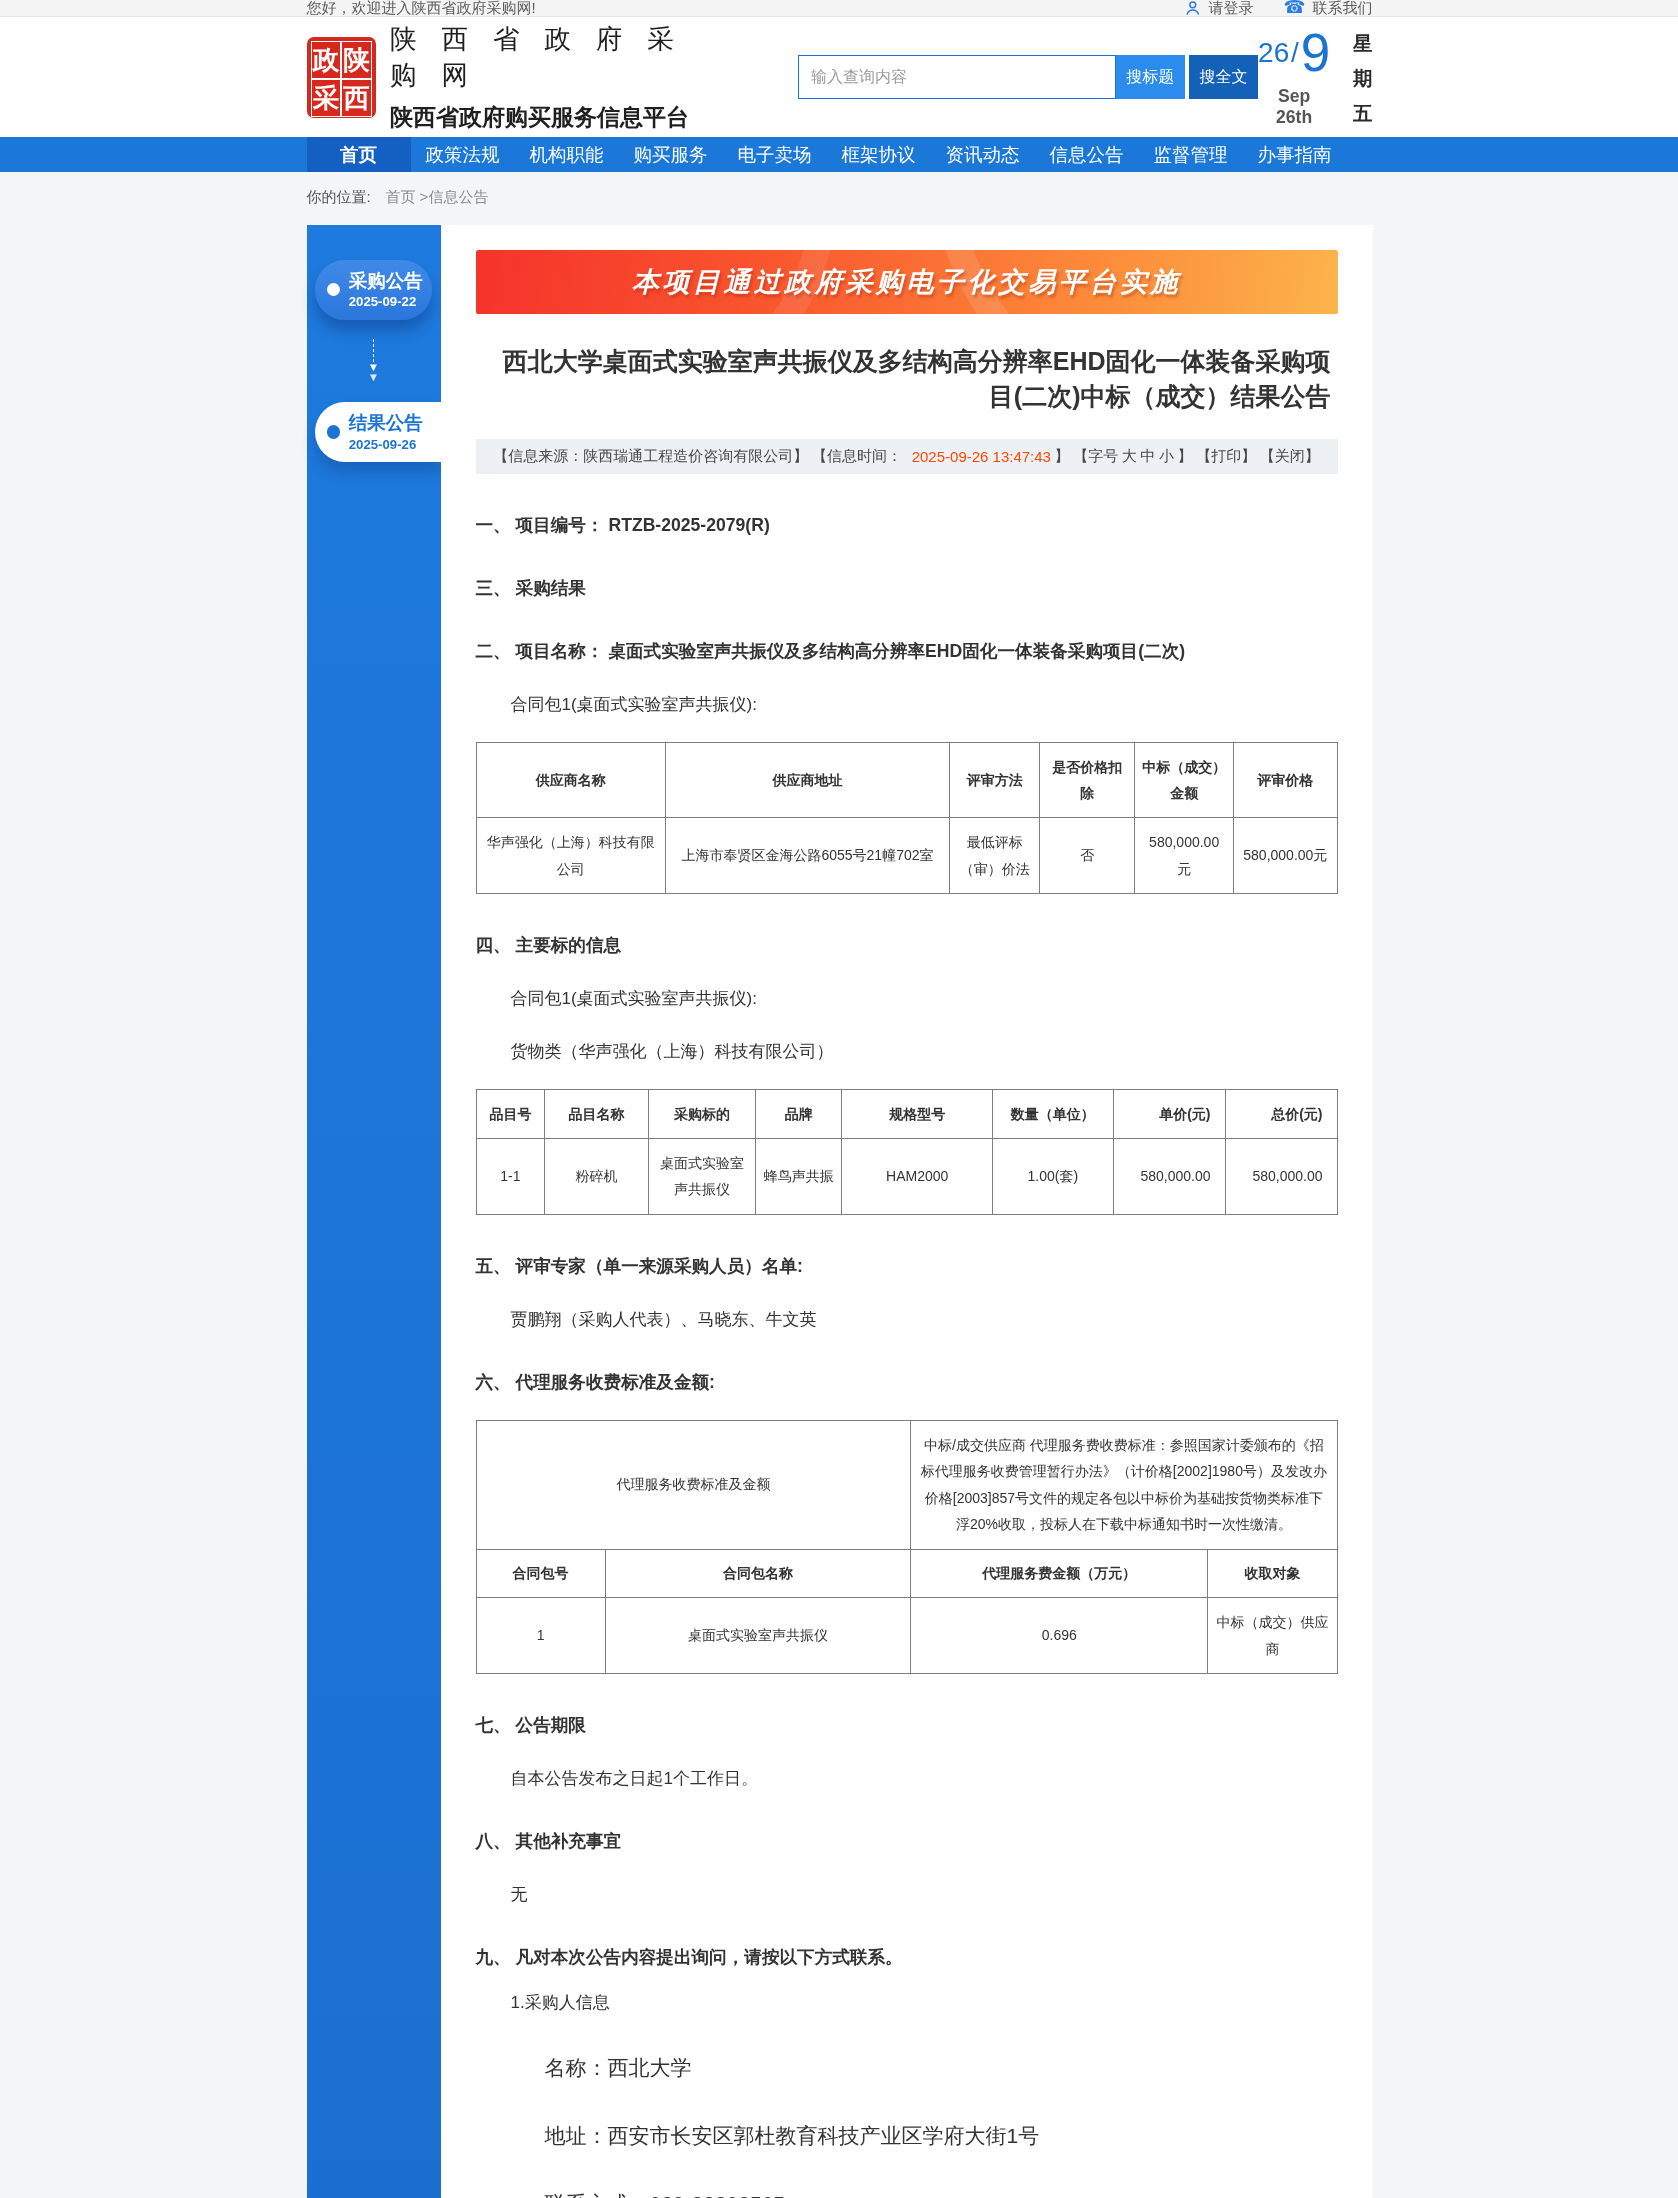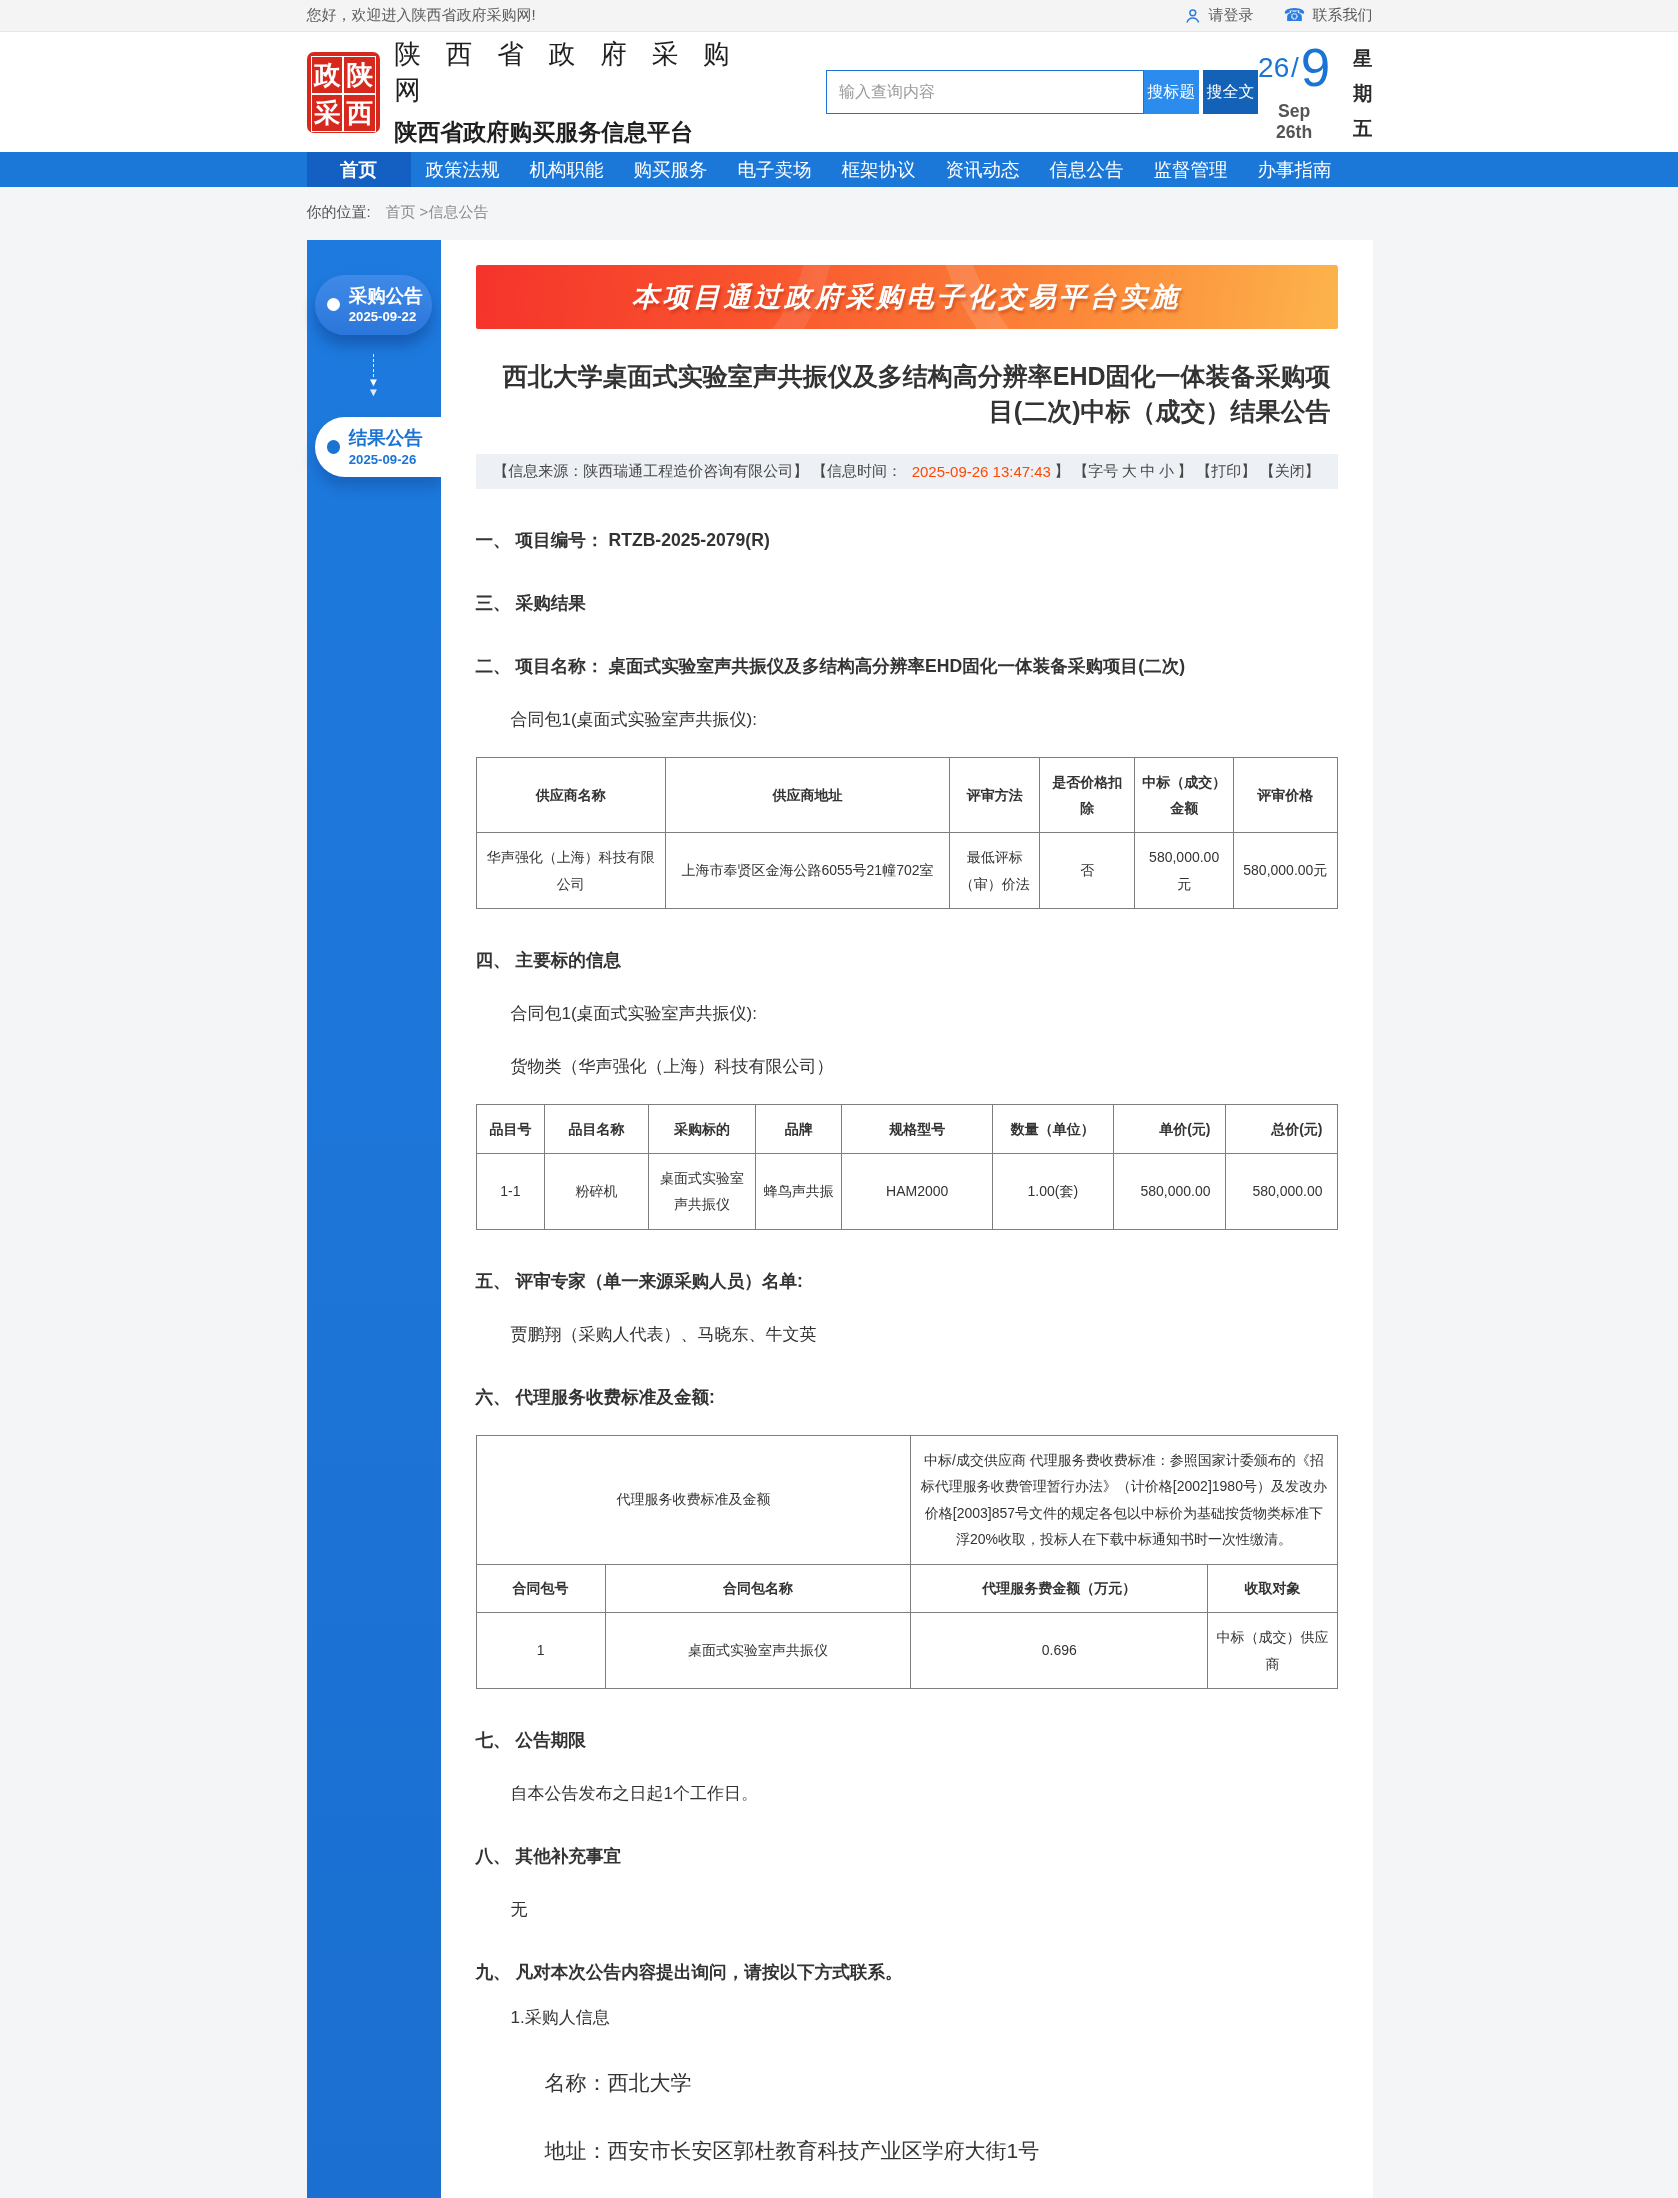--- a/index.html
+++ b/index.html
@@ -1,37 +1,37 @@
 <!DOCTYPE html>
 <html style="font-size:14px"><head>
 <meta charset="utf-8">
 <style>
   * { margin:0; padding:0; box-sizing:border-box; }
   body { width:1679px; background:#f4f5f6; font-family:"Liberation Sans","DejaVu Sans",sans-serif; color:#333; }
   .inner { width:1066px; margin:0 auto; }
 
   
-  .topbar { height:32px; background:#f4f4f4; border-bottom:0.9px solid #e7e7e7; }
+  .topbar { height:17px; background:#f4f4f4; border-bottom:0.9px solid #e7e7e7; }
   .topbar .inner { height:100%; display:flex; align-items:center; justify-content:space-between; font-size:15px; color:#5c5c5c; }
   .topbar-right { display:flex; align-items:center; gap:30px; }
   .top-link { display:flex; align-items:center; gap:7px; cursor:pointer; color:#5c5c5c; }
   .blue-ic { color:#2a7de0; font-size:17.6px; line-height:1; }
 
   
   .header { background:#fff; height:120px; }
   .header .inner { height:100%; display:flex; align-items:center; }
   .seal { width:81px; height:81px; background:#d7281e; border-radius:7px; padding:4.4px; display:grid; grid-template-columns:1fr 1fr; grid-template-rows:1fr 1fr; }
   .seal span { display:flex; align-items:center; justify-content:center; color:#fff; font-weight:bold; font-size:26.5px; border:1.8px solid #fff; }
   .titles { margin-left:14px; }
   .site-name { font-size:26.5px; font-weight:normal; color:#1f1f1f; letter-spacing:8.8px; }
   .site-sub { font-size:23px; font-weight:bold; color:#1f1f1f; margin-top:8.8px; }
   .searchbox { display:flex; margin-left:75px; }
   .searchbox input { width:318px; height:44px; border:1.8px solid #1b74d4; padding:0 12.4px; font-size:16px; color:#333; outline:none; }
   .searchbox input::placeholder { color:#9a9a9a; }
-  .btn-search { width:55px; height:44px; border:none; color:#fff; font-size:16px; cursor:pointer; }
+  .btn-search { width:69px; height:44px; border:none; color:#fff; font-size:16px; cursor:pointer; }
   .btn-title { background:#2b8ced; }
   .btn-full { background:#1461b8; margin-left:4.4px; }
   .dateblock { margin-left:auto; display:flex; align-items:flex-start; gap:23px; }
   .date-nums { text-align:center; }
   .date-top { display:flex; align-items:center; justify-content:center; color:#1b74d4; font-weight:normal; }
   .d-day { font-size:28px; } .d-slash { font-size:28px; margin:0 1.8px; } .d-month { font-size:53px; line-height:1; }
   .date-en { font-size:17.6px; font-weight:bold; color:#555; margin-top:7px; }
   .weekday { display:flex; flex-direction:column; gap:8px; font-size:19.4px; font-weight:bold; color:#2b2b2b; padding-top:3.5px; }
 
   

